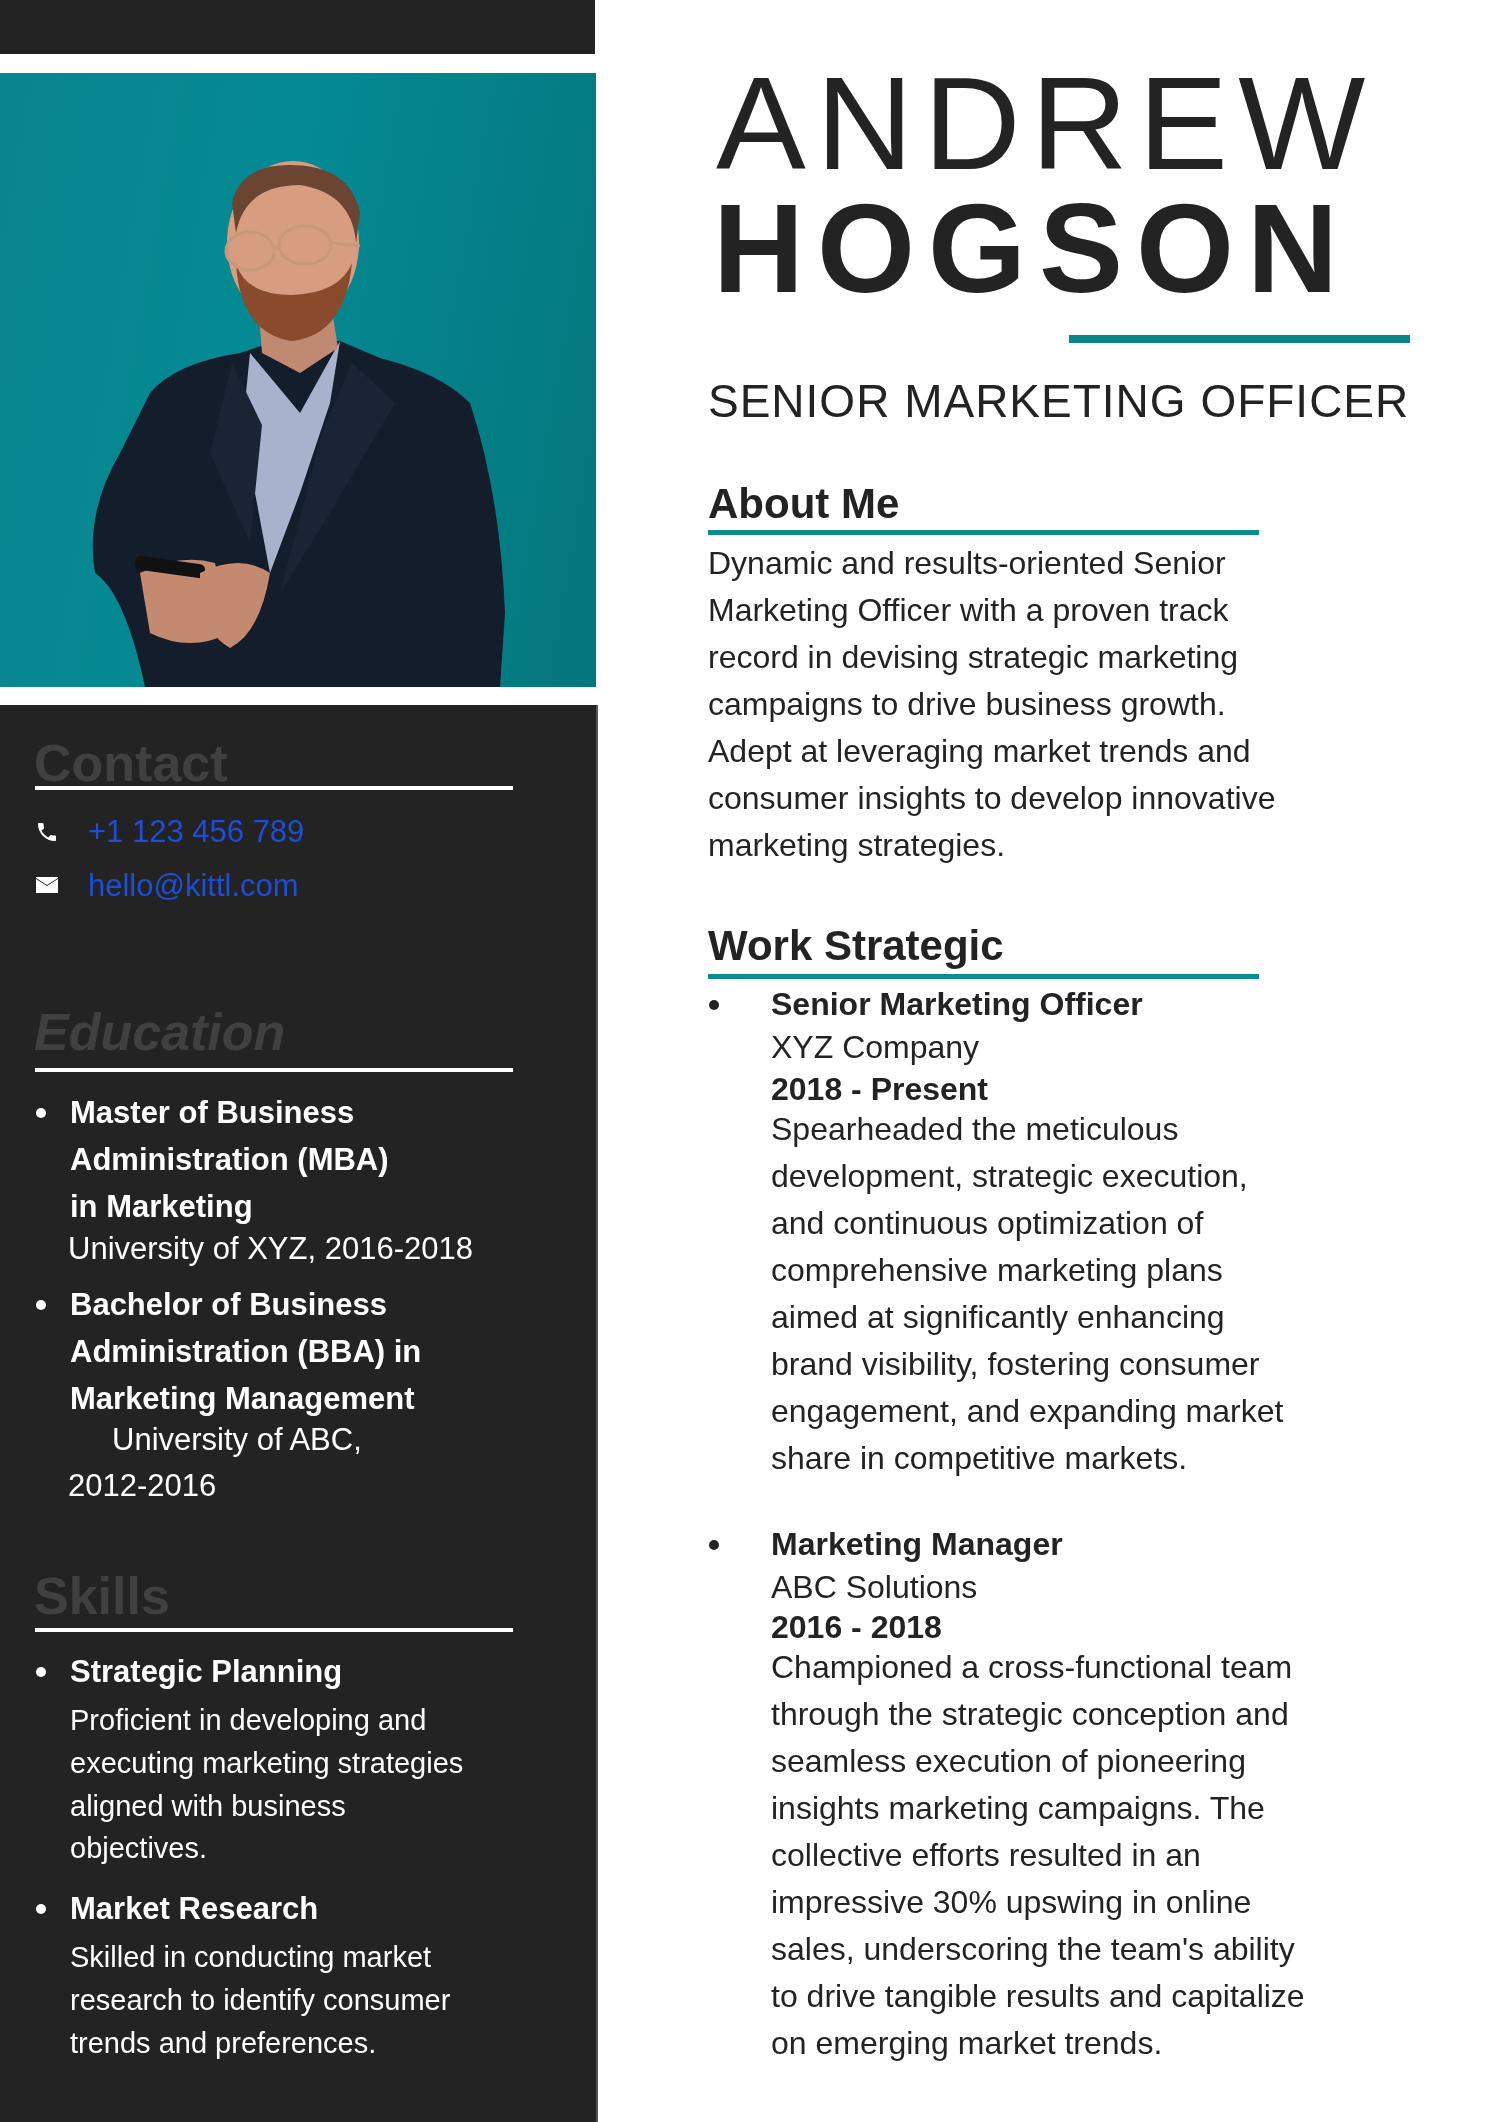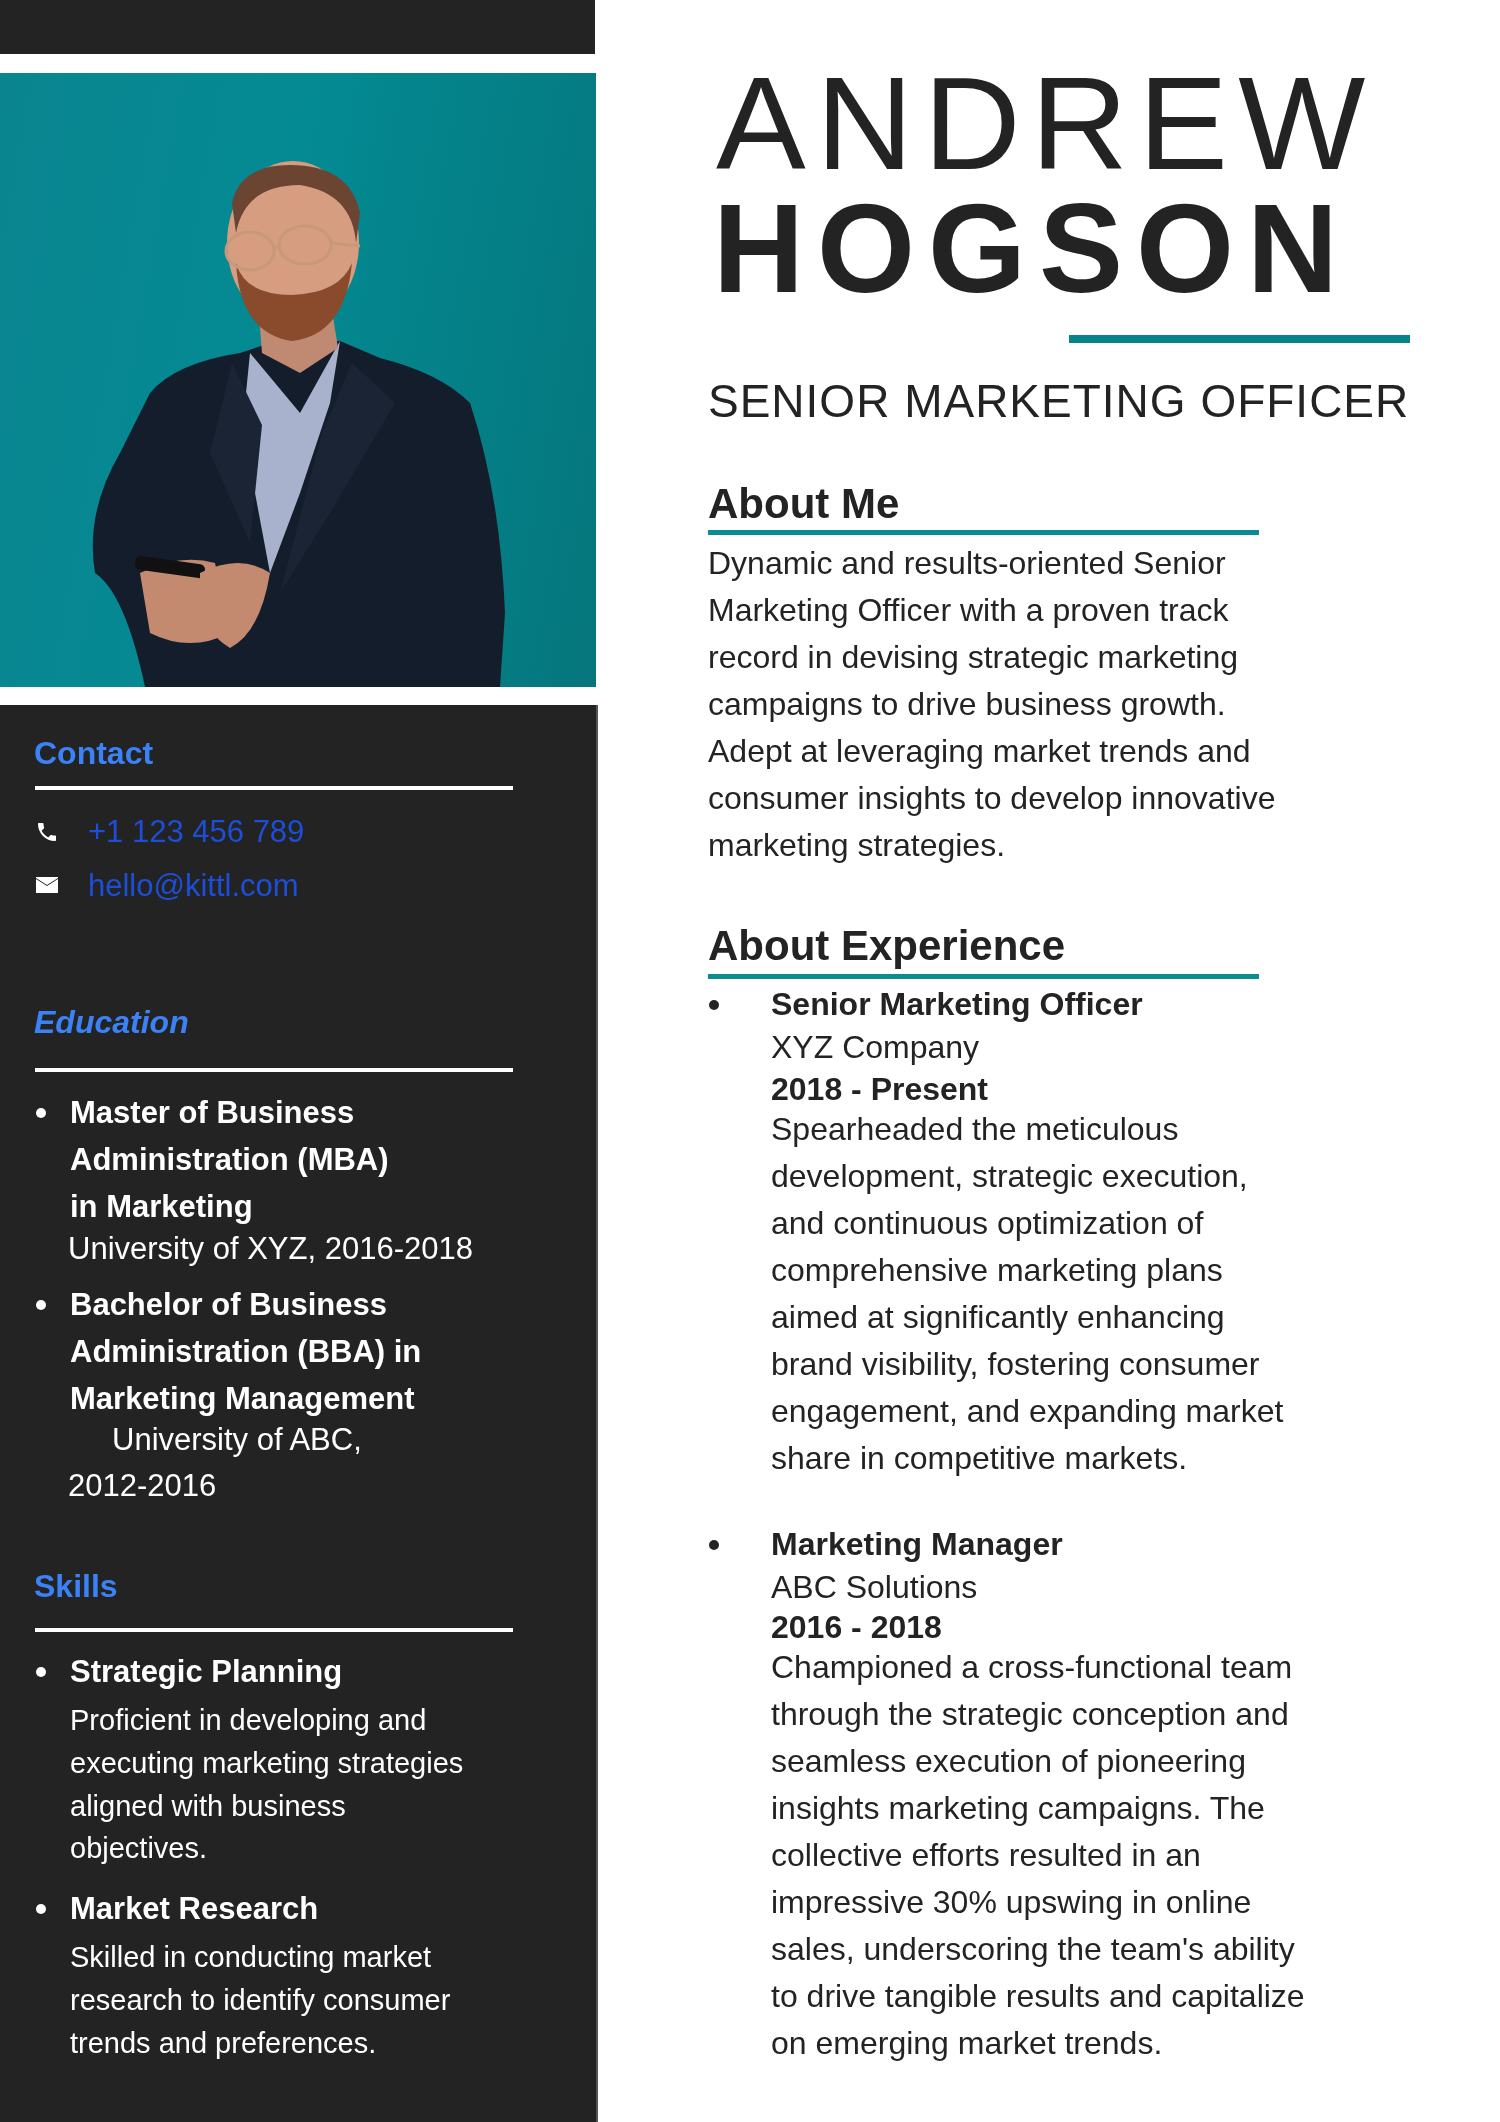--- a/index.html
+++ b/index.html
@@ -1,21 +1,21 @@
 <!DOCTYPE html>
 <html><head>
 <meta charset="utf-8">
 <style>
   html,body{margin:0;padding:0;}
   body{width:1500px;height:2122px;position:relative;background:#ffffff;overflow:hidden;font-family:"Liberation Sans",sans-serif;color:#232323;}
   #sidebar{position:absolute;left:0;top:0;width:598px;height:2122px;background:#ffffff;}
   .top-bar{position:absolute;left:0;top:0;width:595px;height:54px;background:#232323;}
   .photo{position:absolute;left:0;top:73px;width:596px;height:614px;background:linear-gradient(100deg,#0a8590 0%,#048a93 45%,#05767c 100%);overflow:hidden;}
   .panel{position:absolute;left:0;top:705px;width:596px;height:1417px;background:#232323;border-right:2px solid #555;}
-  .side-h{position:absolute;left:34px;font-weight:bold;font-size:32px;color:#3b82f6;line-height:1;}
+  .side-h{position:absolute;left:34px;font-weight:bold;font-size:52px;color:#404040;line-height:1;}
   .side-rule{position:absolute;left:35px;width:478px;height:4px;background:#ffffff;}
   .contact-row{position:absolute;left:34px;height:40px;display:flex;align-items:center;color:#1d4ed8;font-size:31px;}
   .contact-icon{width:26px;height:26px;display:flex;align-items:center;justify-content:center;margin-right:28px;}
   .contact-icon svg{fill:#ffffff;}
   .s-bullet{position:absolute;left:36px;width:10px;height:10px;border-radius:50%;background:#ffffff;}
   .s-bold{position:absolute;left:70px;font-weight:bold;font-size:31px;color:#ffffff;line-height:1;white-space:nowrap;}
   .s-light{position:absolute;left:68px;font-size:31px;color:#ffffff;line-height:1;white-space:nowrap;}
   .s-desc{position:absolute;left:70px;font-size:29px;color:#ffffff;line-height:1;white-space:nowrap;}
   .name-first{position:absolute;left:716px;top:58px;font-size:132px;font-weight:normal;letter-spacing:10px;line-height:1;color:#232323;transform:scaleX(1.02);transform-origin:left;}
   .name-last{position:absolute;left:713px;top:186px;font-size:126px;font-weight:bold;letter-spacing:13px;line-height:1;color:#232323;}
@@ -134,21 +134,21 @@
   <div>
     <div class="m-text" style="top:547px;">Dynamic and results-oriented Senior</div>
     <div class="m-text" style="top:594px;">Marketing Officer with a proven track</div>
     <div class="m-text" style="top:641px;">record in devising strategic marketing</div>
     <div class="m-text" style="top:688px;">campaigns to drive business growth.</div>
     <div class="m-text" style="top:735px;">Adept at leveraging market trends and</div>
     <div class="m-text" style="top:782px;">consumer insights to develop innovative</div>
     <div class="m-text" style="top:829px;">marketing strategies.</div>
   </div>
 
-  <div class="main-h" style="top:925px;">About Experience</div>
+  <div class="main-h" style="top:925px;">Work Strategic</div>
   <div class="main-rule" style="top:974px;"></div>
 
   <div>
     <span class="w-bullet" style="top:1000px;"></span>
     <div class="w-bold" style="top:988px;">Senior Marketing Officer</div>
     <div class="w-text" style="top:1031px;">XYZ Company</div>
     <div class="w-bold" style="top:1073px;">2018 - Present</div>
     <div class="w-text" style="top:1113px;">Spearheaded the meticulous</div>
     <div class="w-text" style="top:1160px;">development, strategic execution,</div>
     <div class="w-text" style="top:1207px;">and continuous optimization of</div>

